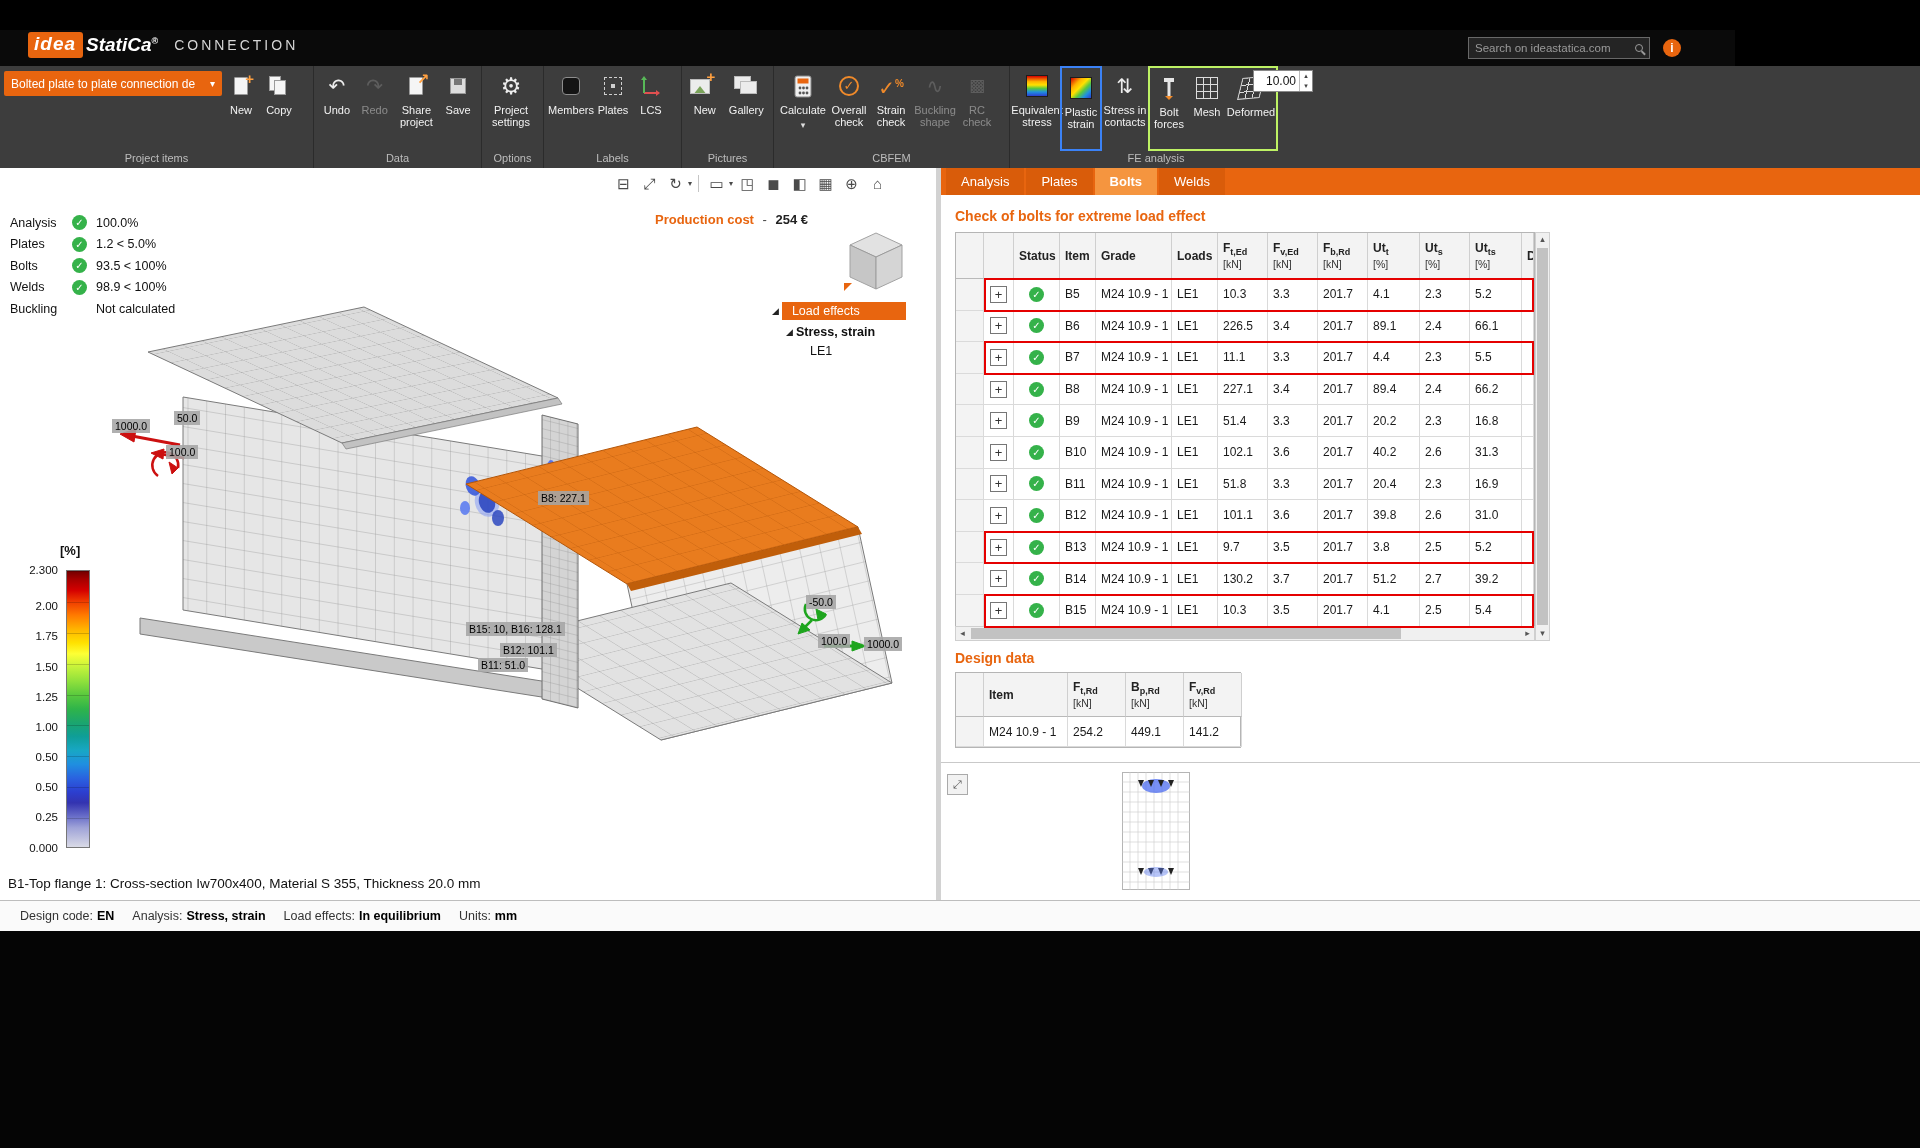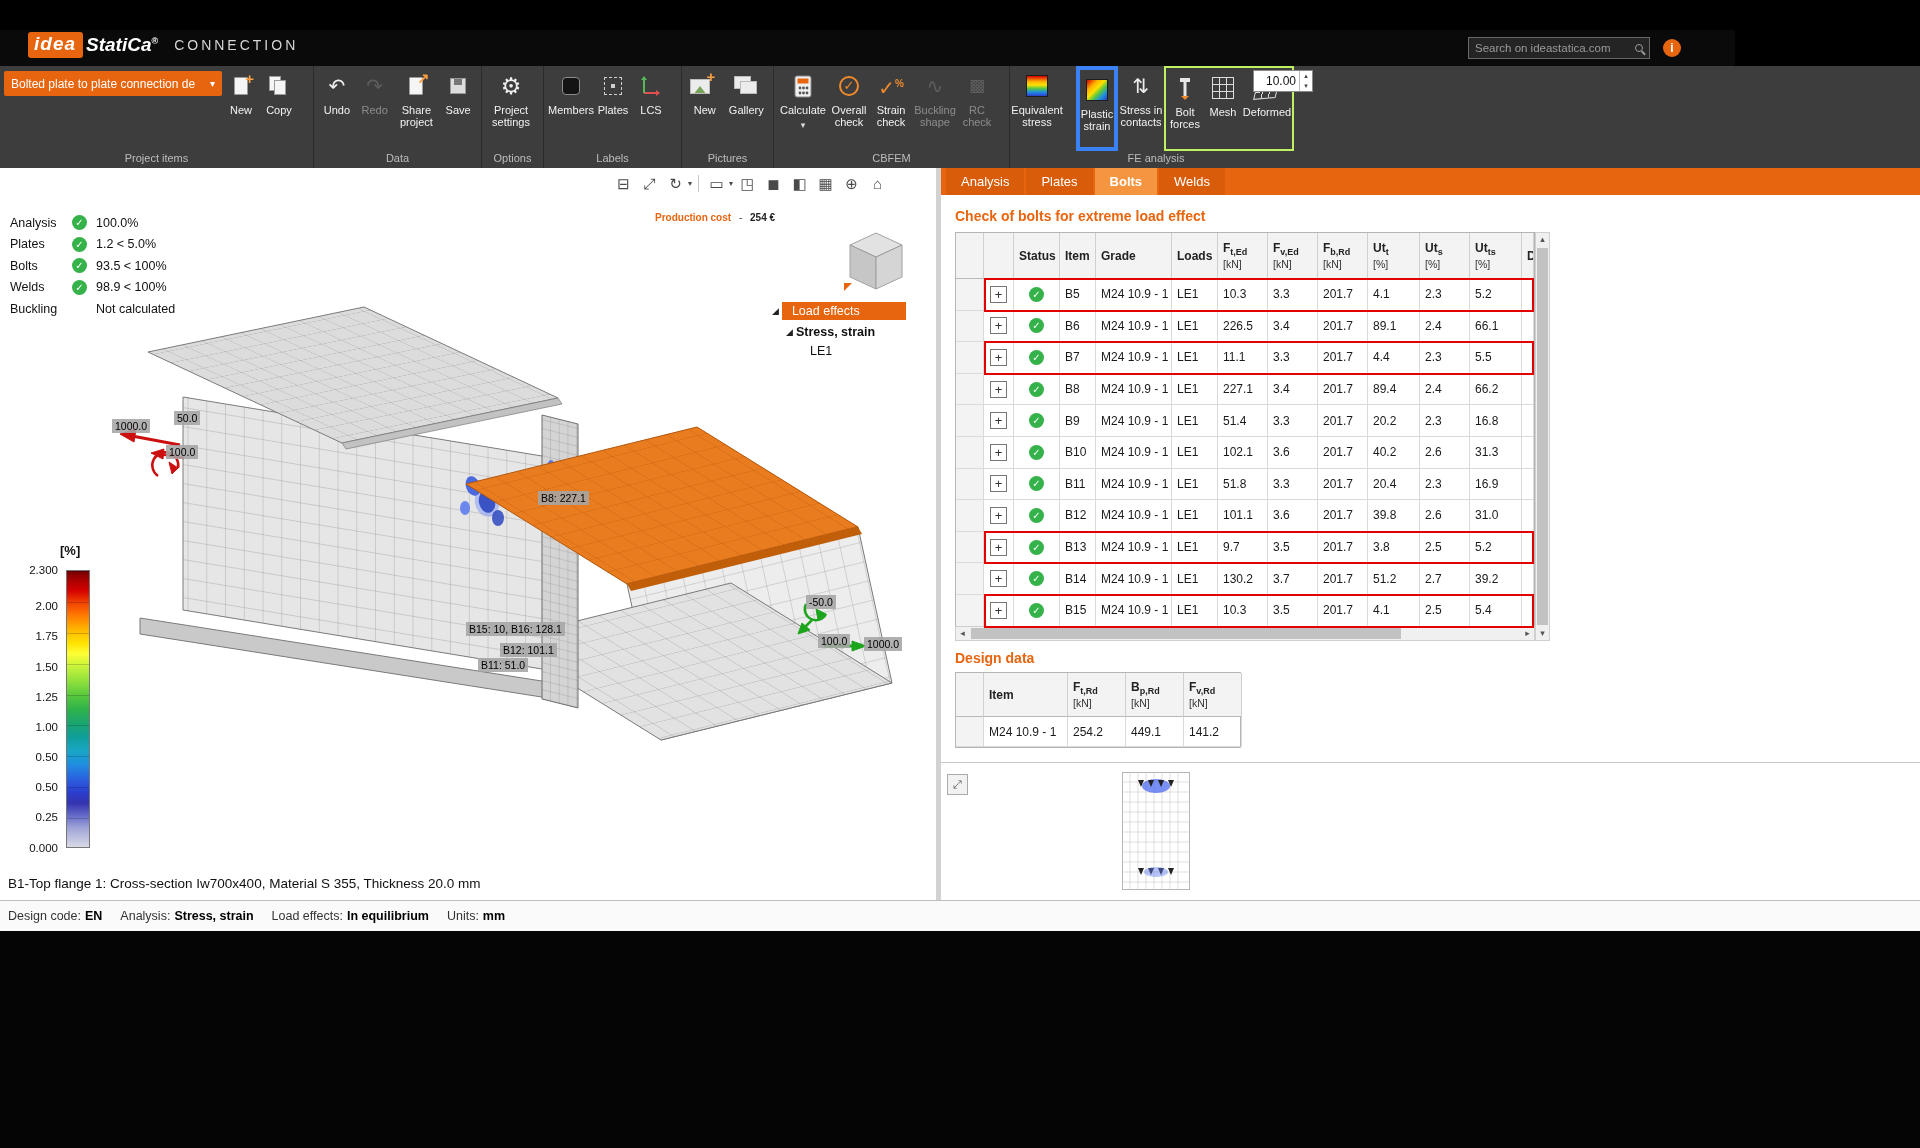--- a/index.html
+++ b/index.html
@@ -62,42 +62,42 @@
   .ic-pic::after { content:''; position:absolute; bottom:-2px; left:2px; width:0; height:0; border-left:7px solid transparent; border-right:7px solid transparent; border-bottom:9px solid #7aa35a; }
   .ic-gallery { position:relative; width:24px; height:20px; }
   .ic-gallery i { position:absolute; width:17px; height:13px; border:1px solid #bbb; background:#ececec; }
   .ic-gallery i:first-child { left:0; top:0; } .ic-gallery i:last-child { left:6px; top:5px; }
   .ic-grad { width:22px; height:22px; border:1px solid #1d1d1d; background:linear-gradient(180deg,#d40000,#ffb300 28%,#ffe100 45%,#59c93e 62%,#1f8fe0 80%,#2c3fd0); }
   .ic-grad.diag { background:linear-gradient(135deg,#d40000,#ffb300 28%,#ffe100 45%,#59c93e 62%,#1f8fe0 80%,#2c3fd0); }
   .ic-mesh { width:22px; height:22px; border:1px solid #dcdcdc;
     background-image:repeating-linear-gradient(0deg,transparent 0 6px,#dcdcdc 6px 7px),repeating-linear-gradient(90deg,transparent 0 6px,#dcdcdc 6px 7px); }
   .ic-mesh.warp { transform:skewX(-14deg) skewY(-5deg); }
   .ic-ring { width:20px; height:20px; border:2px solid #f08a2a; border-radius:50%; color:#f08a2a; font-weight:bold; font-size:13px; line-height:16px; text-align:center; }
-  .redbox { border:4px solid #3b82f6;margin-left:16px; }
+  .redbox { border:2px solid #3b82f6; }
   .redwrap { border:2px solid #bef264; display:flex; }
   .rspinner { position:absolute; left:1253px; top:4px; width:60px; height:22px; background:#fff; border:1px solid #888; display:flex; align-items:center; }
   .rsp-val { flex:1; text-align:right; font-size:12px; color:#111; padding-right:3px; }
   .rsp-arrows { width:13px; display:flex; flex-direction:column; border-left:1px solid #bbb; }
   .rsp-arrows i { font-size:7px; line-height:10px; text-align:center; color:#444; font-style:normal; cursor:pointer; }
   .caret-mini { font-size:9px; color:#ddd; line-height:8px; }
 
   
   #viewport { position:absolute; left:0; top:168px; width:936px; height:732px; background:#fff; overflow:hidden; }
   #splitter { position:absolute; left:936px; top:168px; width:5px; height:732px; background:#d2d2d2; cursor:col-resize; }
   .vtb { position:absolute; left:612px; top:4px; display:flex; gap:3px; align-items:center; }
   .vtb-btn { min-width:23px; height:23px; display:flex; align-items:center; justify-content:center; font-size:15px; color:#4a4a4a; cursor:pointer; border-radius:2px; }
   .vtb-caret { font-size:8px; color:#4a4a4a; margin-left:-2px; }
   .vtb-div { width:1px; height:17px; background:#c5c5c5; margin:0 3px; }
   .status-list { position:absolute; left:10px; top:44px; }
   .st-row { display:flex; align-items:center; height:21.5px; }
   .st-label { width:62px; font-size:12.5px; color:#111; }
   .st-ic { width:24px; display:flex; }
   .okcircle { width:15px; height:15px; border-radius:50%; background:#35b24a; color:#fff; font-size:10px; font-weight:bold; line-height:15px; text-align:center; display:inline-block; }
   .st-val { font-size:12.5px; color:#111; }
-  .prodcost { position:absolute; left:655px; top:44px; font-size:10px; }
+  .prodcost { position:absolute; left:655px; top:44px; font-size:13px; }
   .prodcost .pc-label { color:#e8650f; font-weight:bold; }
   .prodcost .pc-sep { color:#444; margin:0 5px; }
   .prodcost .pc-val { color:#222; font-weight:bold; }
   .navcube { position:absolute; left:836px; top:55px; }
   .tree { position:absolute; left:772px; top:134px; font-size:12.5px; color:#111; }
   .tree .exp { color:#222; font-size:9px; margin-right:3px; }
   .tree-root { display:flex; align-items:center; }
   .tree-root .lbl { background:#e8650f; color:#fff; padding:2px 10px; width:124px; cursor:pointer; }
   .tree-branch { display:flex; align-items:center; margin:5px 0 0 14px; font-weight:bold; cursor:pointer; }
   .tree-leaf { margin:5px 0 0 38px; cursor:pointer; }
@@ -137,21 +137,21 @@
   .hs-spacer { flex:1; }
   .dd-heading { position:absolute; left:14px; top:482px; color:#e8650f; font-weight:bold; font-size:14px; }
   .dtable { position:absolute; left:14px; top:504px; width:286px; border:1px solid #b5b5b5; --dcols:28px 84px 58px 58px 58px; }
   .dt-head { display:grid; grid-template-columns:var(--dcols); height:44px; }
   .dt-row { display:grid; grid-template-columns:var(--dcols); height:30px; }
   .rp-divider { position:absolute; left:0; top:594px; width:979px; height:1px; background:#c9c9c9; }
   .expandbtn { position:absolute; left:6px; top:606px; width:21px; height:21px; border:1px solid #aaa; background:#f2f2f2; color:#555; font-size:11px; display:flex; align-items:center; justify-content:center; cursor:pointer; }
   .thumb { position:absolute; left:181px; top:604px; cursor:pointer; }
 
   
-  #statusbar { position:absolute; left:0; top:900px; width:1920px; height:31px; background:#fafafa; border-top:1px solid #bdbdbd; display:flex; align-items:center; padding-left:8px; gap:18px; }
+  #statusbar { position:absolute; left:0; top:900px; width:1920px; height:31px; background:#fafafa; border-top:1px solid #bdbdbd; display:flex; align-items:center; padding-left:20px; gap:18px; }
   .sb-item { font-size:12.5px; color:#333; }
   .sb-item b { color:#000; margin-left:4px; }
   #bottomfill { position:absolute; left:0; top:931px; width:1920px; height:217px; background:#050505; }
 </style>
 </head>
 <body>
 
 <div class="app">
 
 

